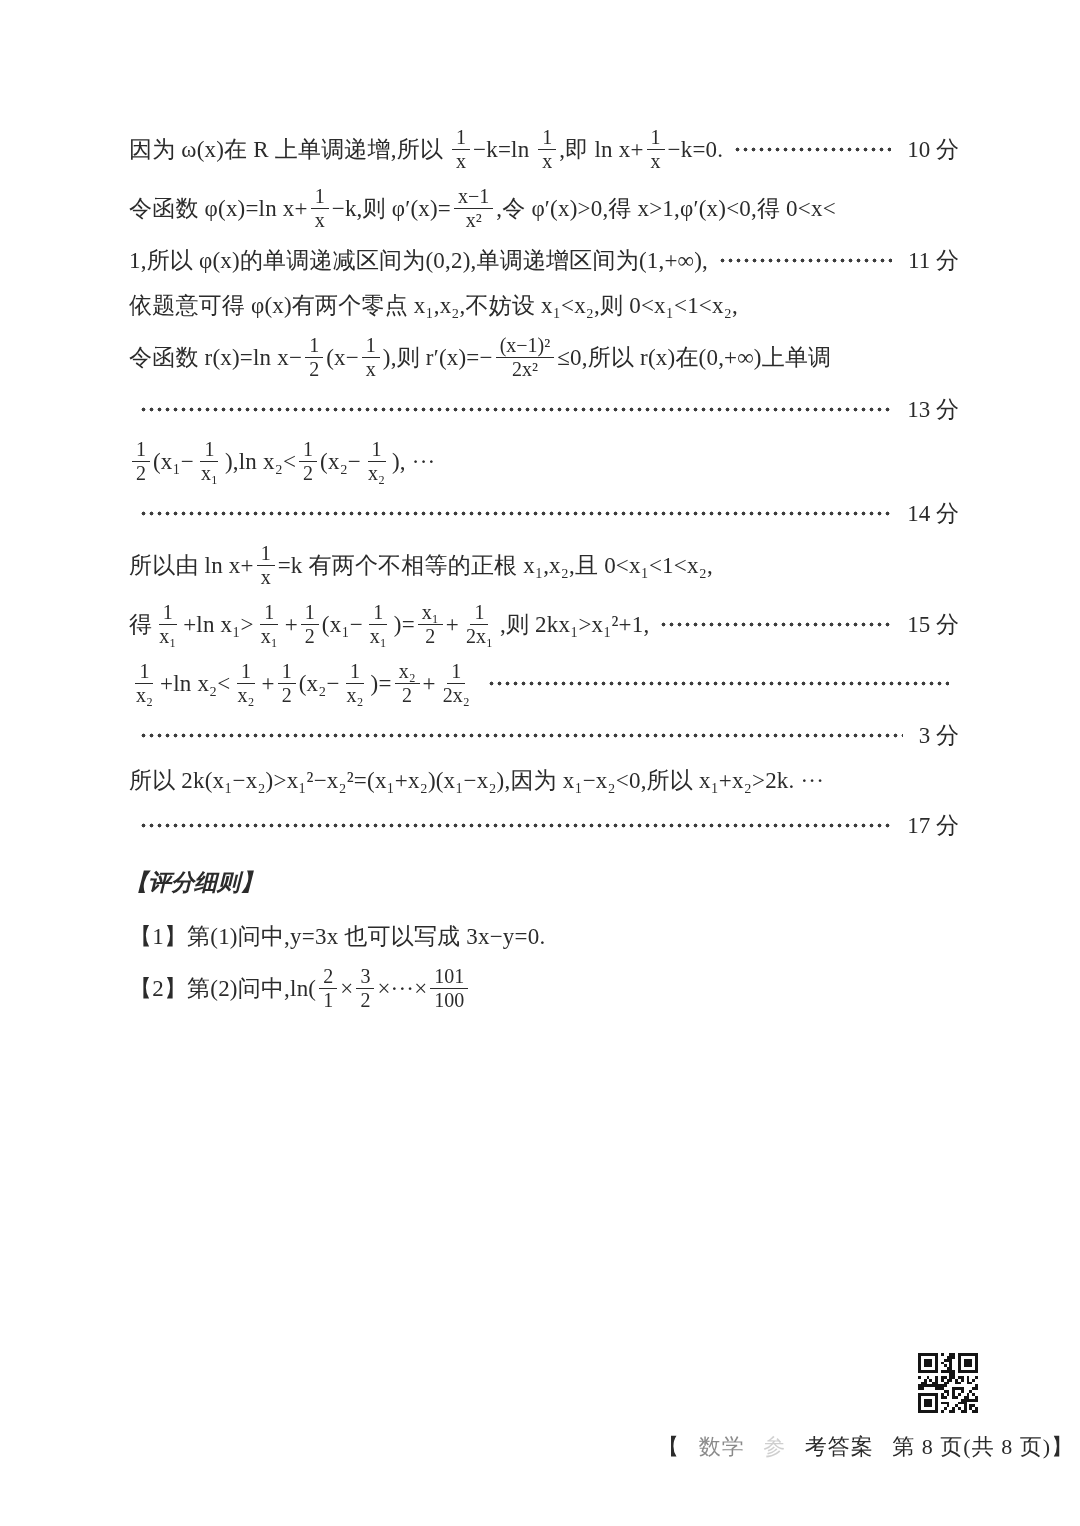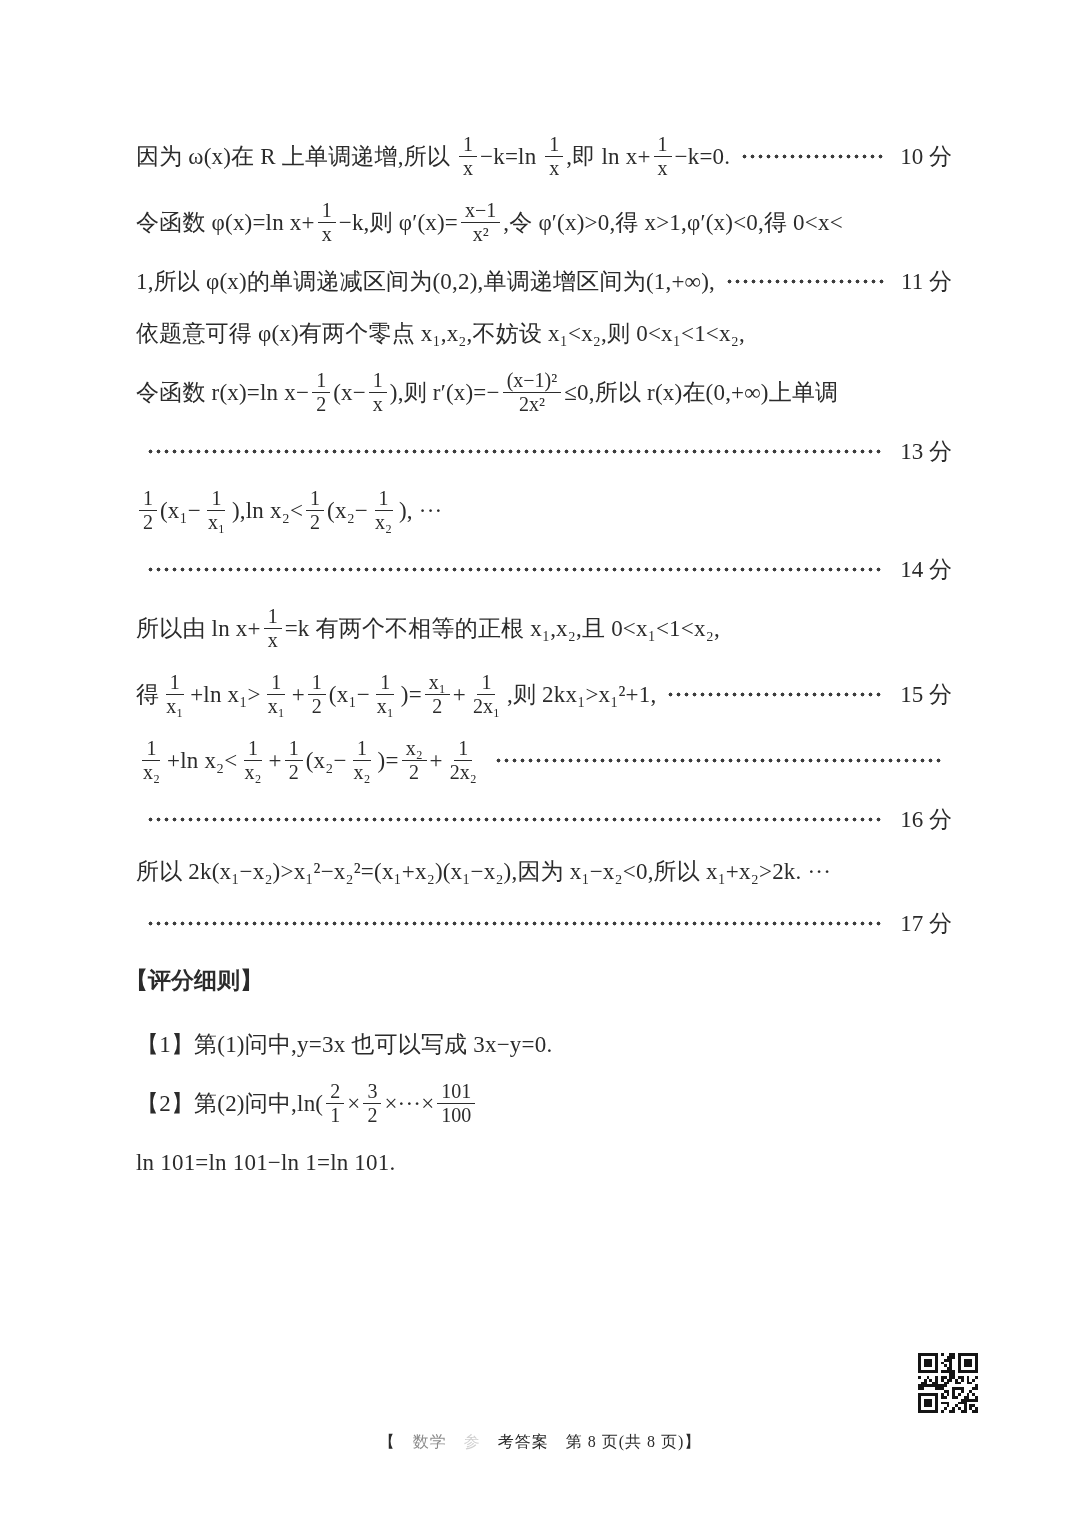--- a/index.html
+++ b/index.html
@@ -3,38 +3,38 @@
 <meta charset="utf-8">
 <style>
   html,body{margin:0;padding:0;background:#e8e8e8;}
   .page{
     position:relative;width:1080px;height:1526px;margin:0 auto;
     background:#ffffff;overflow:hidden;
     font-family:"Liberation Serif","DejaVu Serif",serif;
     color:#2b2b2b;font-size:23px;
   }
   .content{padding:118px 117px 0 125px;}
-  .line{display:flex;align-items:center;min-height:41px;margin:11px;}
+  .line{display:flex;align-items:center;min-height:41px;margin:4px;}
   .line .t{white-space:pre-wrap;letter-spacing:0.2px;}
   .frac{
     display:inline-flex;flex-direction:column;align-items:center;
     margin:0 3px;font-size:20px;line-height:1.15;padding:4px 0;
   }
   .frac .num{padding:0 4px;border-bottom:1.6px solid #2b2b2b;}
   .frac .den{padding:0 4px;}
   .dots{
     flex:1 1 auto;height:5px;margin:0 10px 0 12px;align-self:center;
     background-image:radial-gradient(circle at 2.5px 2.5px,#3c3c3c 1.7px,transparent 2.2px);
     background-size:8px 5px;background-repeat:repeat-x;background-position:left center;
   }
   .score{white-space:nowrap;margin-left:6px;}
-  .rubric-heading{font-weight:bold;margin:16px 0 24px 0;min-height:40px;display:flex;align-items:center;}
+  .rubric-heading{font-weight:bold;margin:16px 0 14px 0;min-height:40px;display:flex;align-items:center;font-style:italic;}
   .footer{
-    position:absolute;left:0;right:0;top:1432px;text-align:center;
-    font-size:16px;letter-spacing:1px;
+    position:absolute;left:0;right:0;top:1432px;text-align:right;
+    font-size:22px;letter-spacing:1px;
   }
   .footer span{margin:0 6px;}
   .dim{opacity:.55;filter:blur(.4px);}
   .vdim{opacity:.22;filter:blur(.6px);}
   .qr{position:absolute;left:918px;top:1352px;width:60px;height:62px;}
   .qr svg{width:100%;height:100%;}
 </style>
 </head>
 <body>
 
@@ -201,21 +201,21 @@
           </span>
           <span class="t">+</span>
           <span class="frac">
             <span class="num">1</span>
             <span class="den">2x₂</span>
           </span>
           <span class="dots"></span>
         </div>
         <div class="line">
           <span class="dots"></span>
-          <span class="score">16 分</span>
+          <span class="score">3 分</span>
         </div>
         <div class="line">
           <span class="t">所以 2k(x₁−x₂)&gt;x₁²−x₂²=(x₁+x₂)(x₁−x₂),因为 x₁−x₂&lt;0,所以 x₁+x₂&gt;2k. ···</span>
         </div>
         <div class="line">
           <span class="dots"></span>
           <span class="score">17 分</span>
         </div>
       </div>
 
@@ -234,23 +234,20 @@
           <span class="t">×</span>
           <span class="frac">
             <span class="num">3</span>
             <span class="den">2</span>
           </span>
           <span class="t">×···×</span>
           <span class="frac">
             <span class="num">101</span>
             <span class="den">100</span>
           </span>
-        </div>
-        <div class="line">
-          <span class="t">ln 101=ln 101−ln 1=ln 101.</span>
         </div>
       </div>
   </div>
 
   <div class="qr">
     <svg id="qr-svg" viewBox="0 0 21 21" xmlns="http://www.w3.org/2000/svg" shape-rendering="crispEdges">
         <rect x="0" y="0" width="7" height="7" fill="#151515"></rect>
         <rect x="1" y="1" width="5" height="5" fill="#fff"></rect>
         <rect x="2" y="2" width="3" height="3" fill="#151515"></rect>
         <rect x="14" y="0" width="7" height="7" fill="#151515"></rect>

